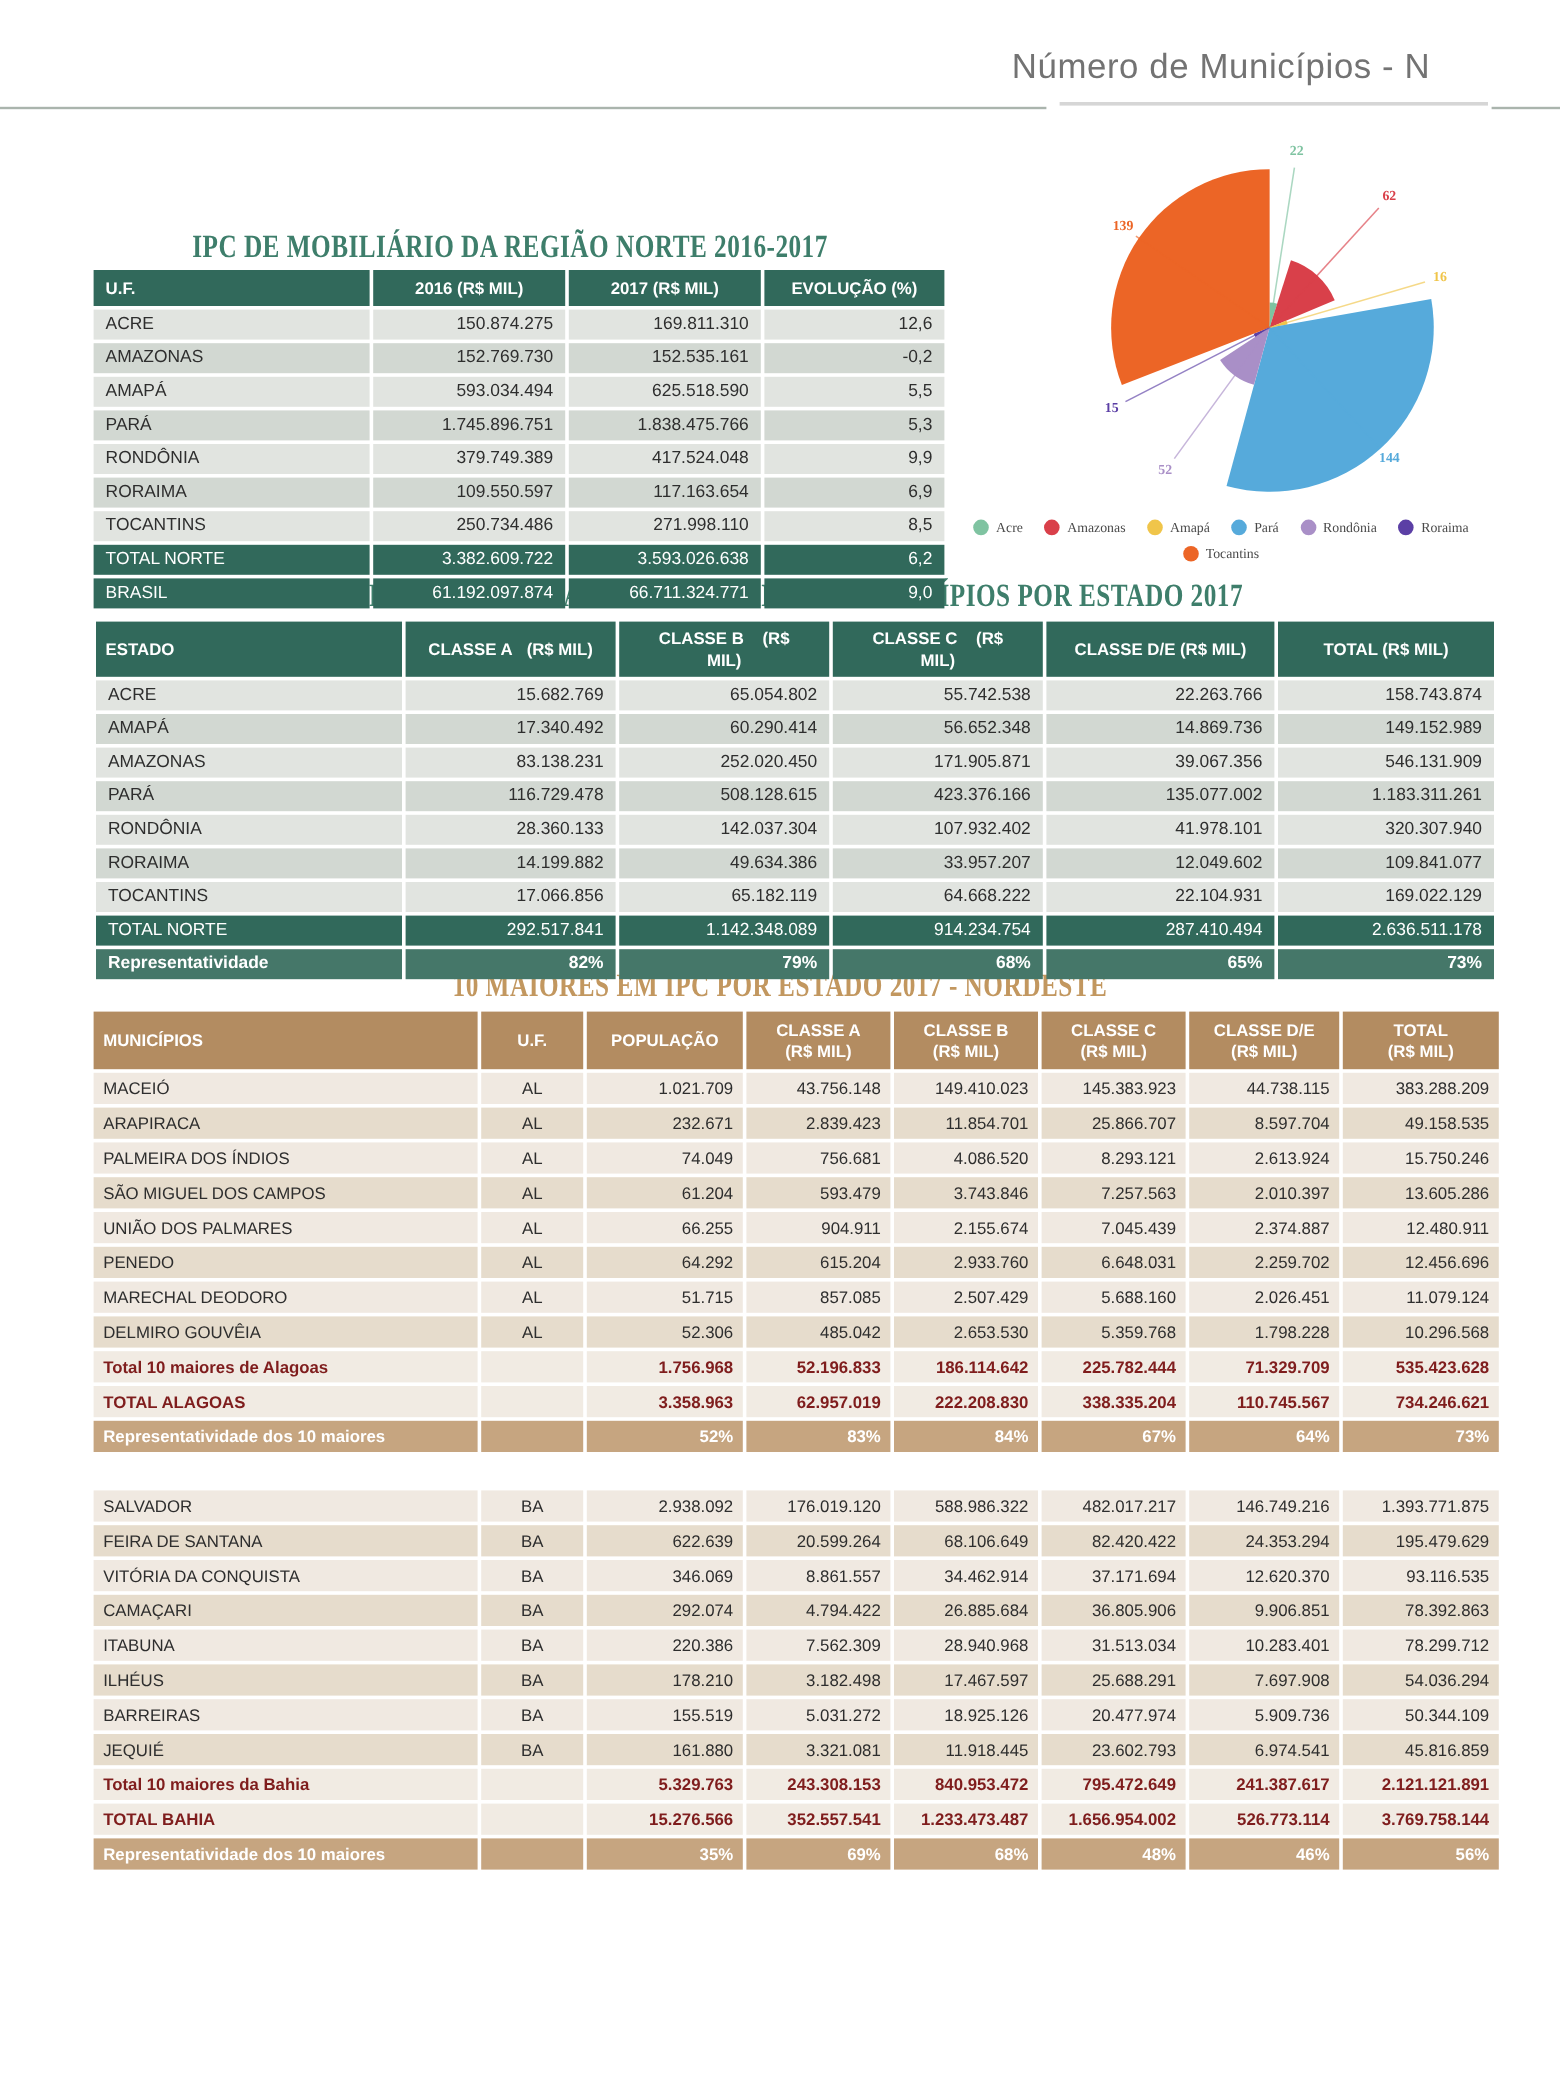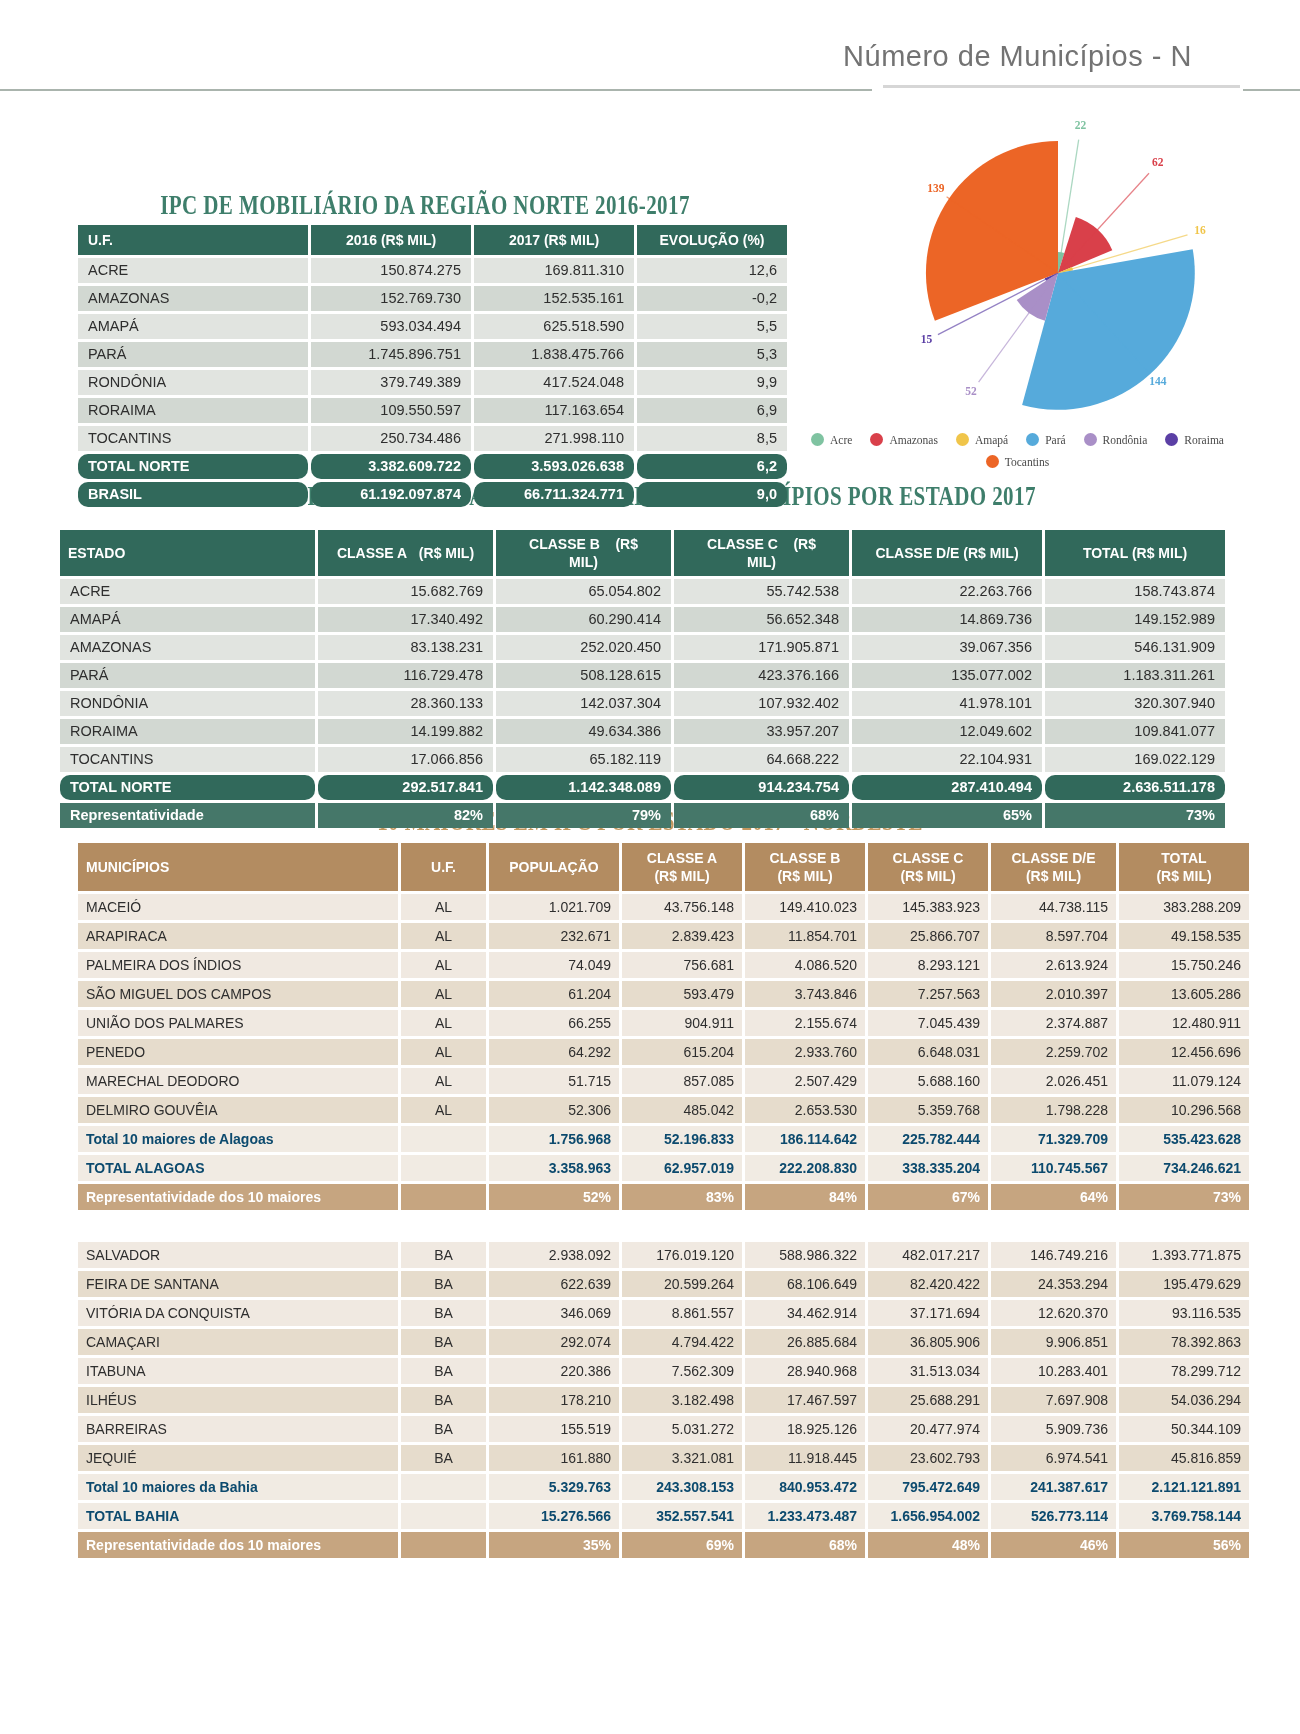--- a/index.html
+++ b/index.html
@@ -37,34 +37,34 @@
   table.t { border-collapse:separate; border-spacing:3px; table-layout:fixed; position:absolute; }
   table.t th, table.t td { padding:3px 10px; overflow:hidden; white-space:nowrap; }
   table.t th { white-space:pre-line; font-weight:bold; color:#ffffff; font-size:14px; line-height:1.3; vertical-align:middle; }
   table.t td { font-size:14.5px; height:19px; line-height:1.3; vertical-align:middle; color:#2e2e2e; }
   .a-left{text-align:left;} .a-center{text-align:center;} .a-right{text-align:right;}
 
   
   .teal th { background:#31695b; }
   .teal tbody tr:nth-child(odd) td  { background:#e1e4e0; }
   .teal tbody tr:nth-child(even) td { background:#d2d8d2; }
-  .teal tbody tr.total-row td { background:#31695b !important; color:#fff; font-weight:bold;border-radius:10px; }
+  .teal tbody tr.total-row td { background:#31695b !important; color:#fff; font-weight:normal; }
   .teal tbody tr.rep-row td   { background:#457769 !important; color:#fff; font-weight:bold; }
 
   
   .tan th { background:#b38c61; }
   .tan tbody tr:nth-child(odd) td  { background:#f0e9e1; }
   .tan tbody tr:nth-child(even) td { background:#e6dccc; }
-  .tan tbody tr.bold-row td { background:#f1ebe3 !important; font-weight:bold; color:#0c4a6e; }
+  .tan tbody tr.bold-row td { background:#f1ebe3 !important; font-weight:bold; color:#7f1d1d; }
   .tan tbody tr.rep-row-tan td { background:#c6a580 !important; color:#fff; font-weight:bold; }
   .tan tbody tr.spacer-row td { background:transparent !important; height:8px; padding:0; }
 
   #table1 { left:75px;  top:222px; width:700px; }
   #table1 th { height:24px; }
-  #table2 { left:57px;  top:515px; width:1150px;margin-top:12px; }
+  #table2 { left:77px;  top:515px; width:1150px; }
   #table2 th { height:40px; padding:3px 8px; }
   #table3 { left:75px;  top:840px; width:1150px; }
   #table3 th { height:42px; padding:3px 8px; }
   #table3 td { font-size:14px; padding:3px 8px; height:20px; }
 
   #title1 { left:75px;  top:190px; width:700px; }
   #title2 { left:75px;  top:481px; width:1150px; }
   #title3 { left:75px;  top:806px; width:1150px; }
 
   .pie-label { font-size:11.5px; font-weight:bold; }

